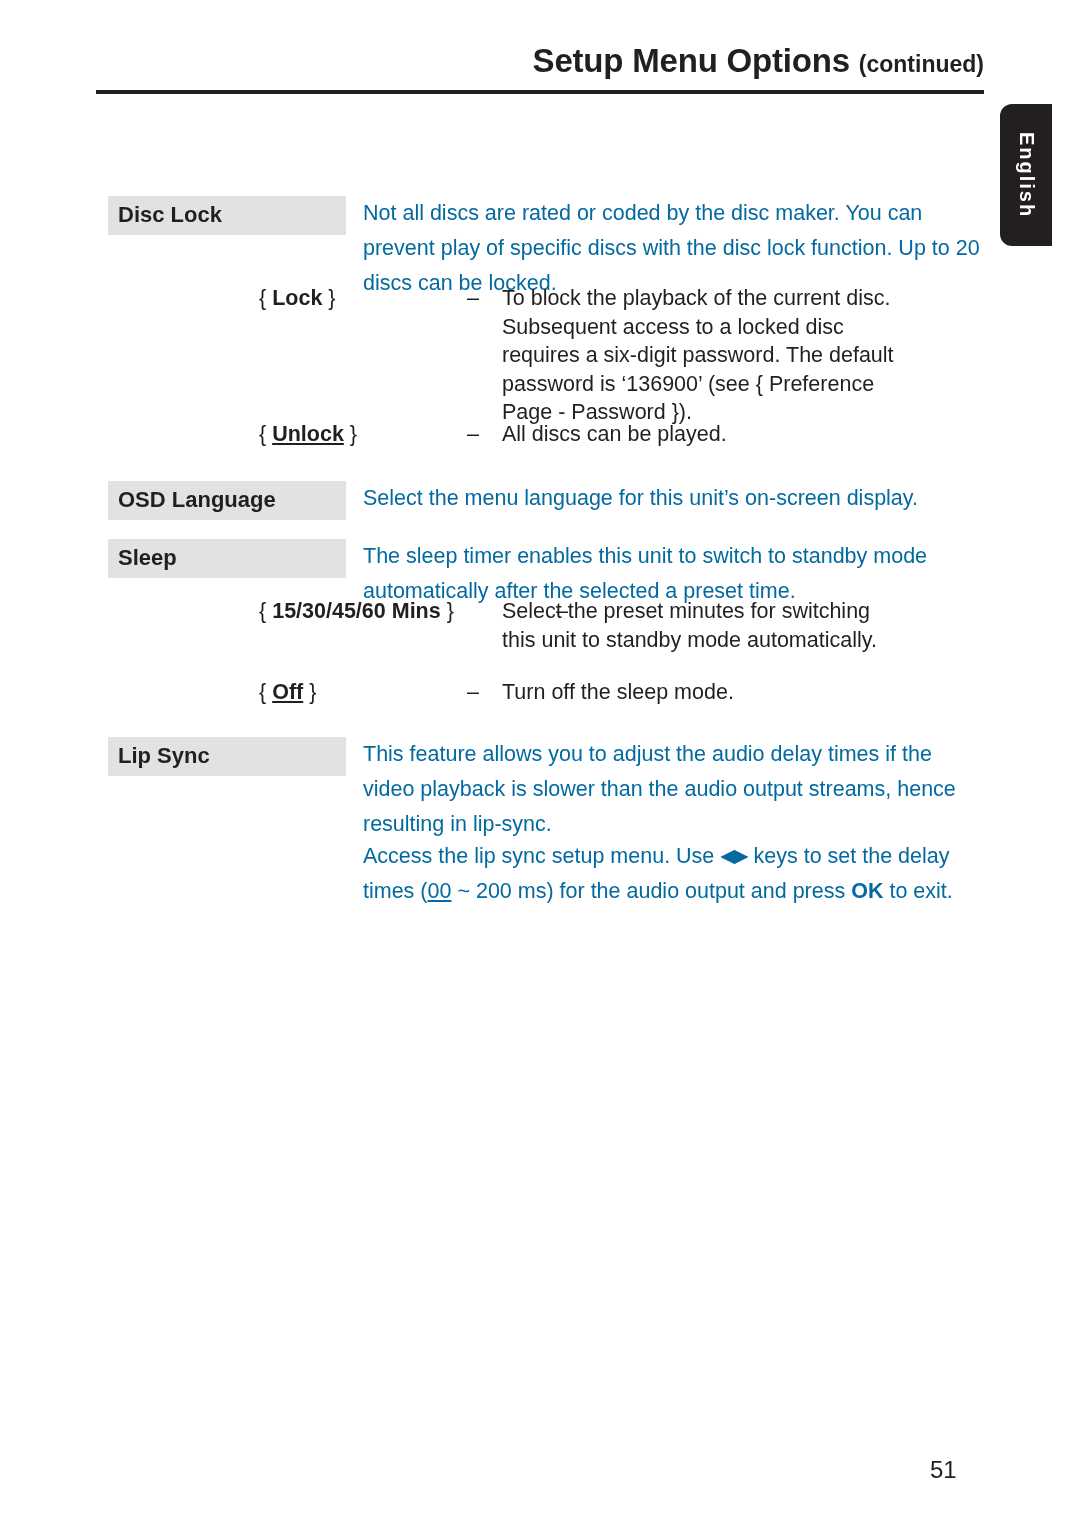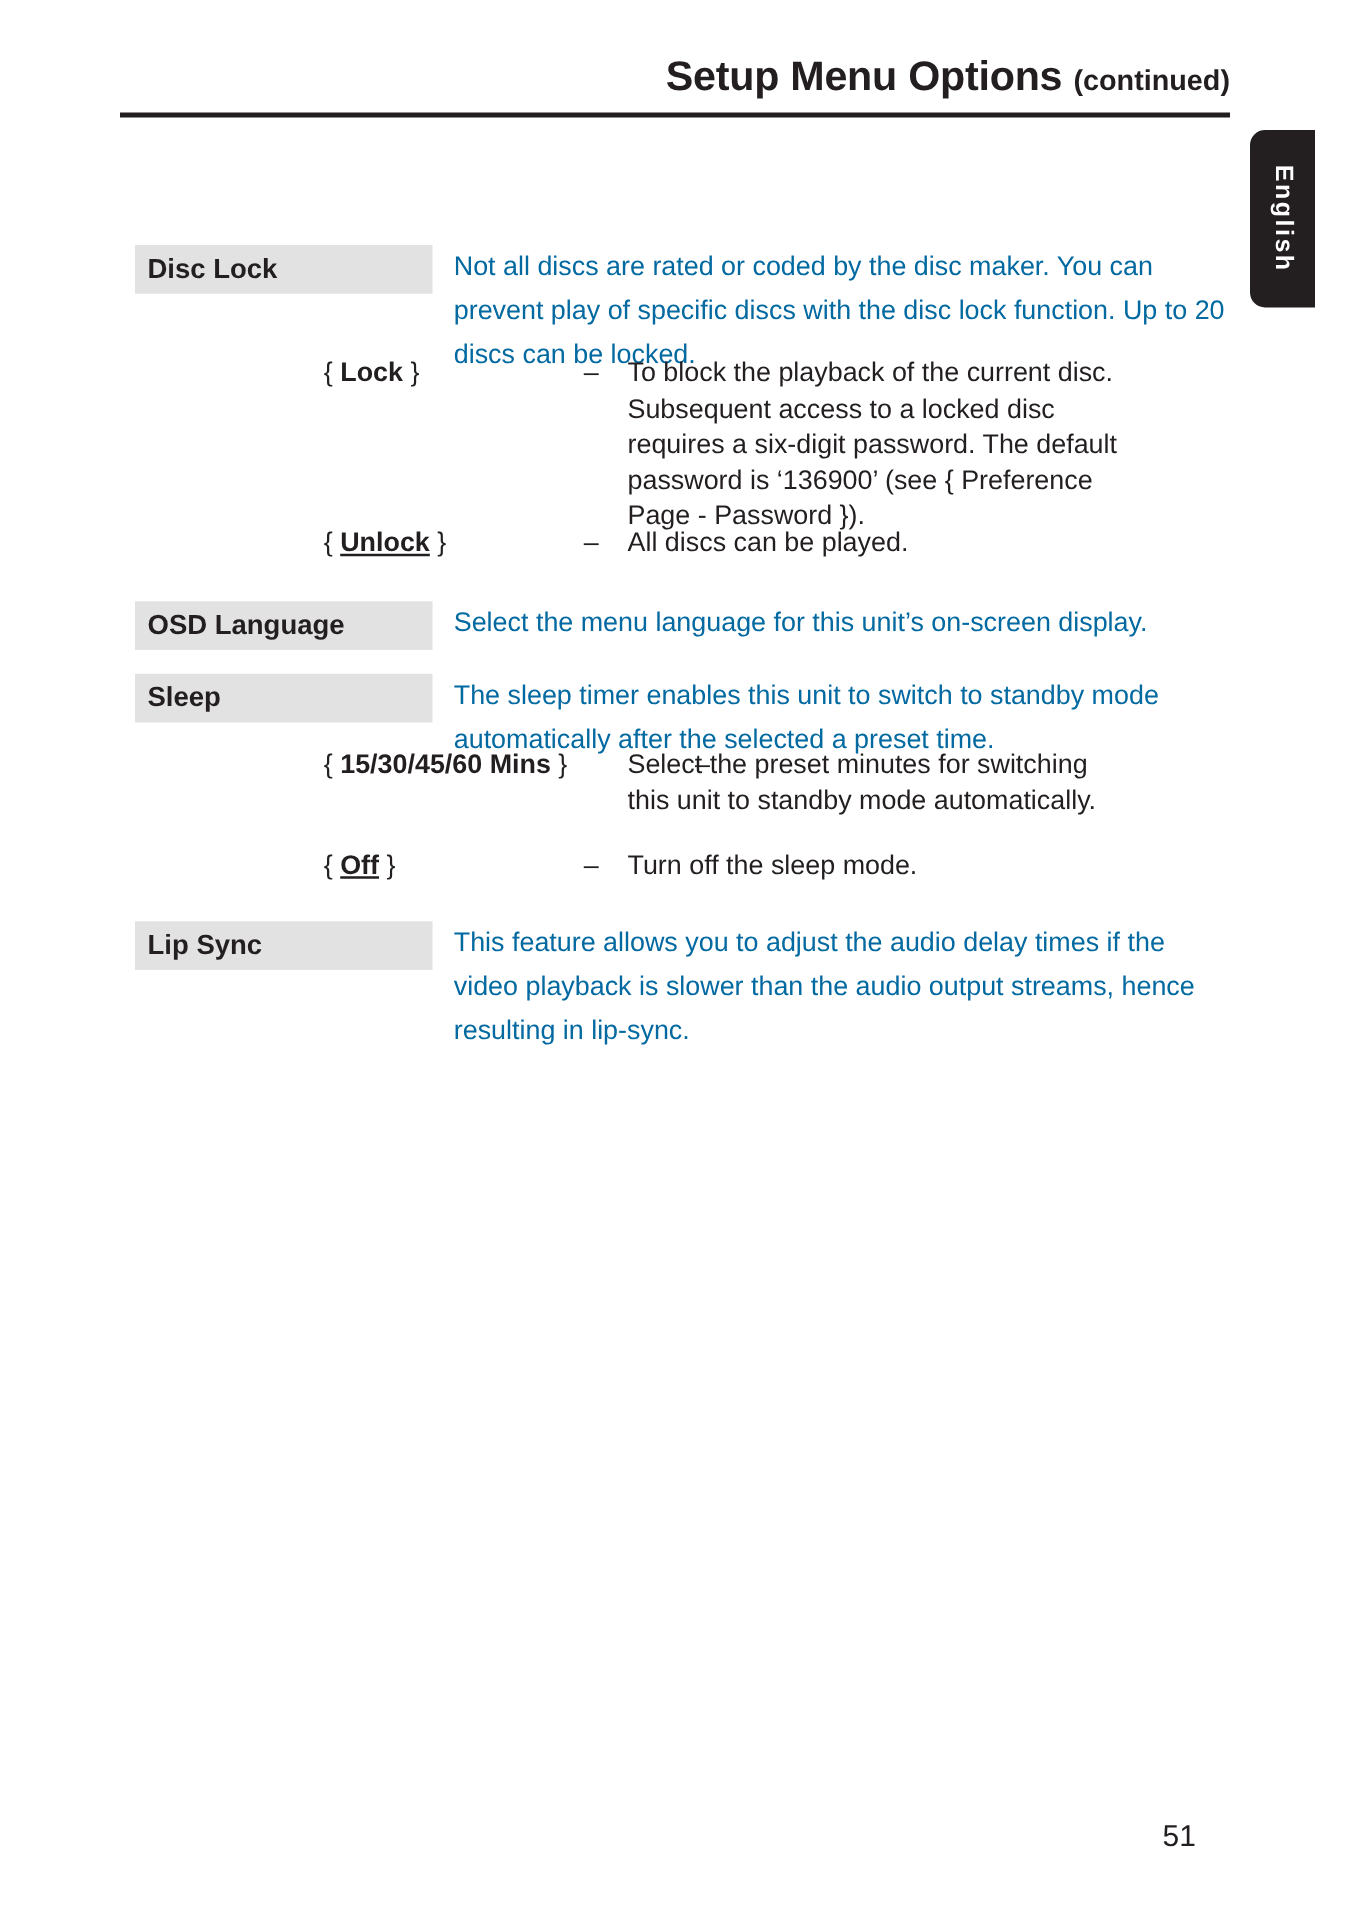--- a/index.html
+++ b/index.html
@@ -268,16 +268,19 @@
     </div>
     <div class="dash">–</div>
     <div class="desc">Turn off the sleep mode.</div>
   </div>
 
   <div class="row" style="top:737px;">
     <div class="label-box">Lip Sync</div>
     <div class="para" style="top:0;">This feature allows you to adjust the audio delay times if the video playback is slower than the audio output streams, hence resulting in lip-sync.</div>
   </div>
 
+  <div class="para" style="position:absolute; left:363px; top:838px; width:625px;">
+    <span>Access the lip sync setup menu. Use </span><span class="arrows">◀▶</span><span> keys to set the delay times (</span><u class="dflt">00</u><span> ~ 200 ms) for the audio output and press </span><span class="ok">OK</span><span> to exit.</span>
+  </div>
 
   <div class="page-no">51</div>
 
 </div>
 
 </body></html>

